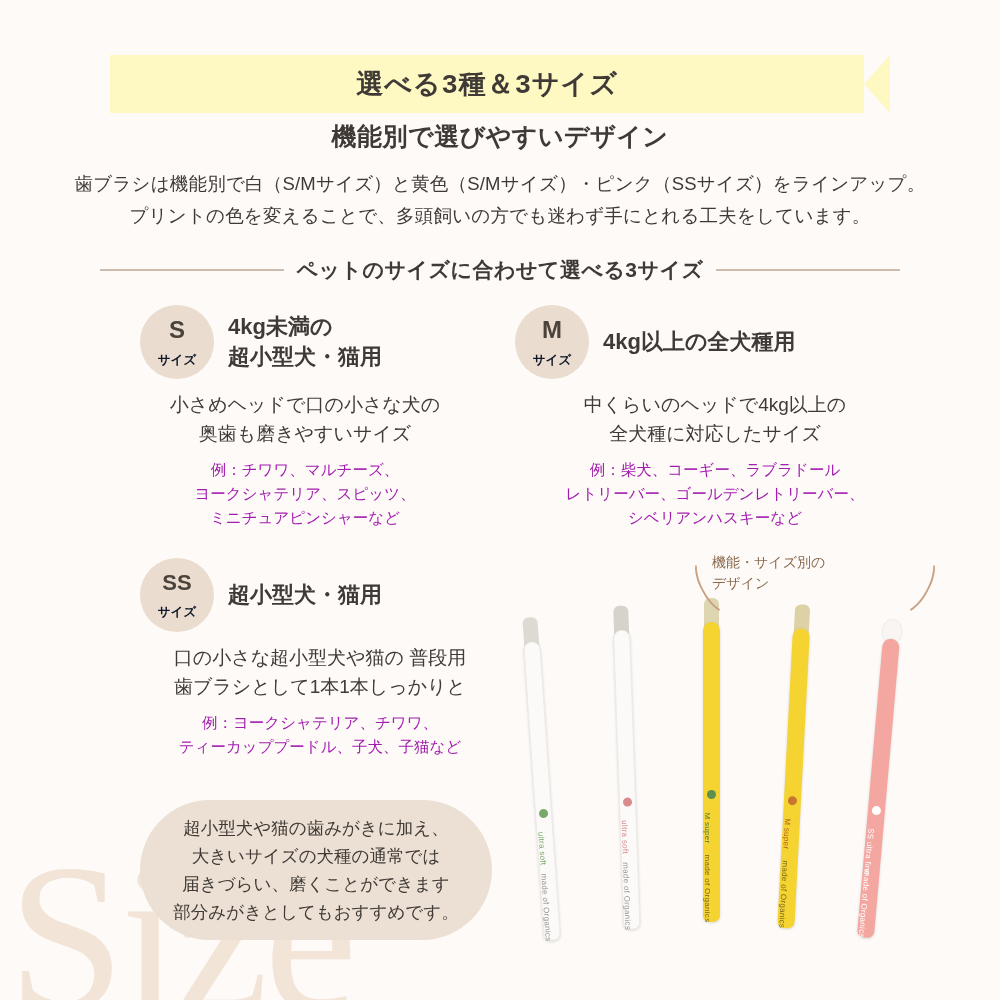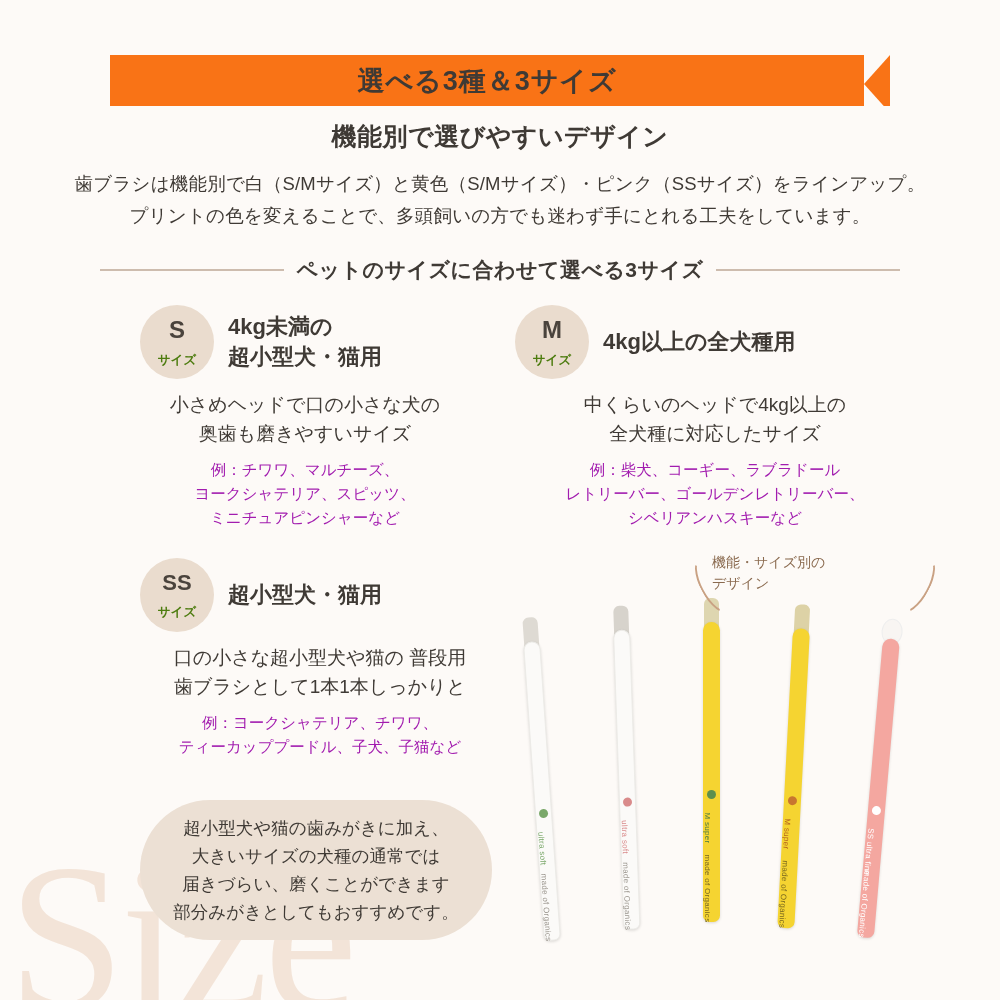--- a/index.html
+++ b/index.html
@@ -25,23 +25,24 @@
     line-height: 1;
     color: #f3e4d8;
     letter-spacing: -4px;
     user-select: none;
     z-index: 0;
   }
   
   .ribbon {
     position: absolute;
     left: 110px; top: 55px;
-    width: 780px; height: 51px;
-    background: #f97316;
-    z-index: 2;
+    width: 780px; height: 58px;
+    background: #fef9c3;
+    z-index: 2;
+    font-family: Liberation Mono, monospace;
   }
   .ribbon::after {
     content: "";
     position: absolute;
     right: 0; top: 0;
     border-top: 29px solid #fdfaf7;
     border-bottom: 29px solid #fdfaf7;
     border-right: 26px solid transparent;
   }
   .ribbon-text {
@@ -93,21 +94,21 @@
   .badge {
     width: 74px; height: 74px; border-radius: 50%;
     background: #eadcce;
     display: flex; flex-direction: column;
     align-items: center; justify-content: center;
     line-height: 1.05;
     flex: 0 0 auto;
   }
   .badge .b-main { font-size: 24px; font-weight: bold; color: #4a433c; }
   .badge .b-main.small { font-size: 22px; }
-  .badge .b-sub { font-size: 12.5px; font-weight: bold; color: #4d7c0f; margin-top: 12px;}
+  .badge .b-sub { font-size: 12.5px; font-weight: bold; color: #0f172a; margin-top: 12px;}
   .sz-head { display: flex; align-items: center; gap: 14px; }
   .sz-title { font-size: 22px; font-weight: bold; line-height: 1.35; }
   .sz-desc {
     margin-top: 12px;
     font-size: 19px; line-height: 1.5; text-align: center; font-weight: normal;
     color: #3f3a35;
   }
   .sz-ex {
     margin-top: 10px;
     font-size: 15.5px; line-height: 1.55; text-align: center;

